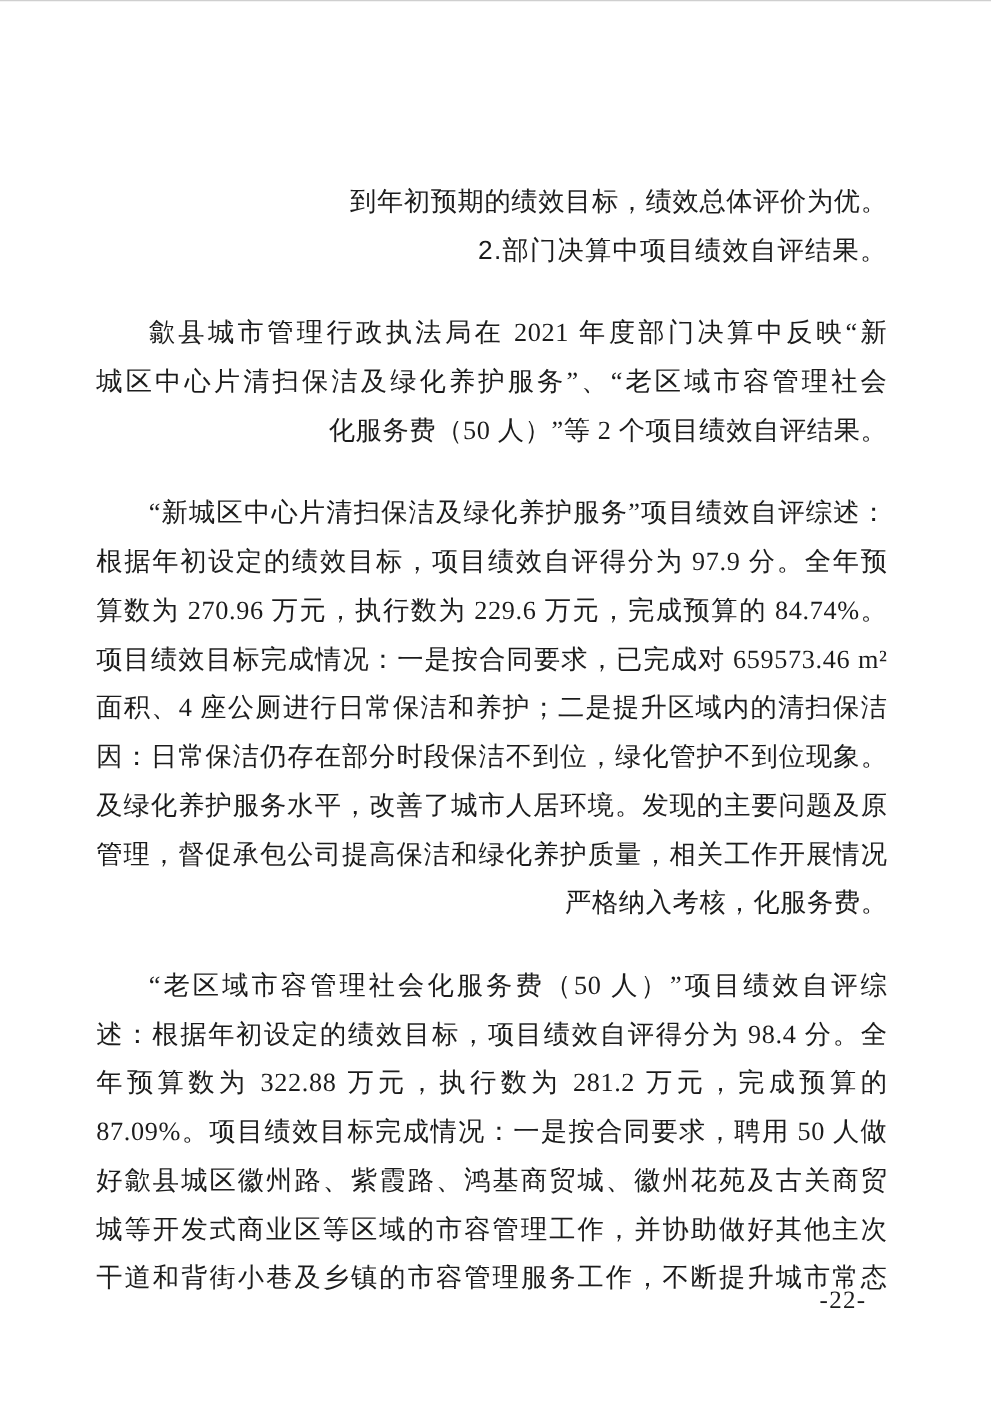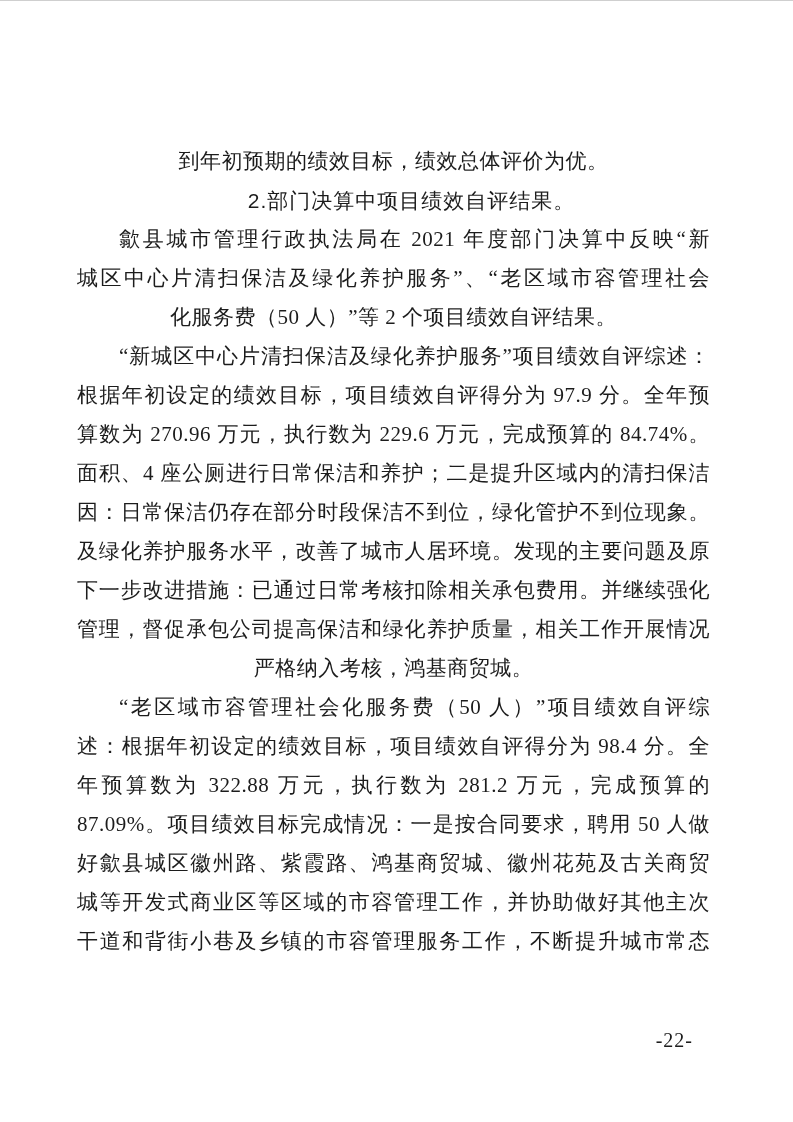--- a/index.html
+++ b/index.html
@@ -29,29 +29,30 @@
     left: 77px;
     top: 142px;
     width: 633px;
   }
   .line {
     height: 39px;
     line-height: 39px;
     font-size: 21px;
     letter-spacing: 0.5px;
     white-space: nowrap;
-    text-align: center;
+    text-align: right;
   }
   .line.just {
     white-space: normal;
     text-align: justify;
     text-align-last: justify;
   }
   .line.indent {
     text-indent: 42px;
+    margin-top: 27px;
   }
   .line.heading {
     text-indent: 36px;
     font-weight: 400;
     font-family: "Liberation Sans", "DejaVu Sans", sans-serif;
     letter-spacing: 1px;
   }
   .page-number {
     position: absolute;
     top: 1028px;
@@ -70,26 +71,26 @@
 
   <div class="text-block">
     <div class="line">到年初预期的绩效目标，绩效总体评价为优。</div>
     <div class="line heading">2.部门决算中项目绩效自评结果。</div>
     <div class="line indent just">歙县城市管理行政执法局在 2021 年度部门决算中反映“新</div>
     <div class="line just">城区中心片清扫保洁及绿化养护服务”、“老区域市容管理社会</div>
     <div class="line">化服务费（50 人）”等 2 个项目绩效自评结果。</div>
     <div class="line indent just">“新城区中心片清扫保洁及绿化养护服务”项目绩效自评综述：</div>
     <div class="line just">根据年初设定的绩效目标，项目绩效自评得分为 97.9 分。全年预</div>
     <div class="line just">算数为 270.96 万元，执行数为 229.6 万元，完成预算的 84.74%。</div>
+    <div class="line just">项目绩效目标完成情况：一是按合同要求，已完成对 659573.46 m²</div>
     <div class="line just">面积、4 座公厕进行日常保洁和养护；二是提升区域内的清扫保洁</div>
     <div class="line just">因：日常保洁仍存在部分时段保洁不到位，绿化管护不到位现象。</div>
     <div class="line just">及绿化养护服务水平，改善了城市人居环境。发现的主要问题及原</div>
-    <div class="line just">下一步改进措施：已通过日常考核扣除相关承包费用。并继续强化</div>
     <div class="line just">管理，督促承包公司提高保洁和绿化养护质量，相关工作开展情况</div>
-    <div class="line">严格纳入考核，鸿基商贸城。</div>
+    <div class="line">严格纳入考核，化服务费。</div>
     <div class="line indent just">“老区域市容管理社会化服务费（50 人）”项目绩效自评综</div>
     <div class="line just">述：根据年初设定的绩效目标，项目绩效自评得分为 98.4 分。全</div>
     <div class="line just">年预算数为 322.88 万元，执行数为 281.2 万元，完成预算的</div>
     <div class="line just">87.09%。项目绩效目标完成情况：一是按合同要求，聘用 50 人做</div>
     <div class="line just">好歙县城区徽州路、紫霞路、鸿基商贸城、徽州花苑及古关商贸</div>
     <div class="line just">城等开发式商业区等区域的市容管理工作，并协助做好其他主次</div>
     <div class="line just">干道和背街小巷及乡镇的市容管理服务工作，不断提升城市常态</div>
   </div>
 
   <div class="page-number">-22-</div>

